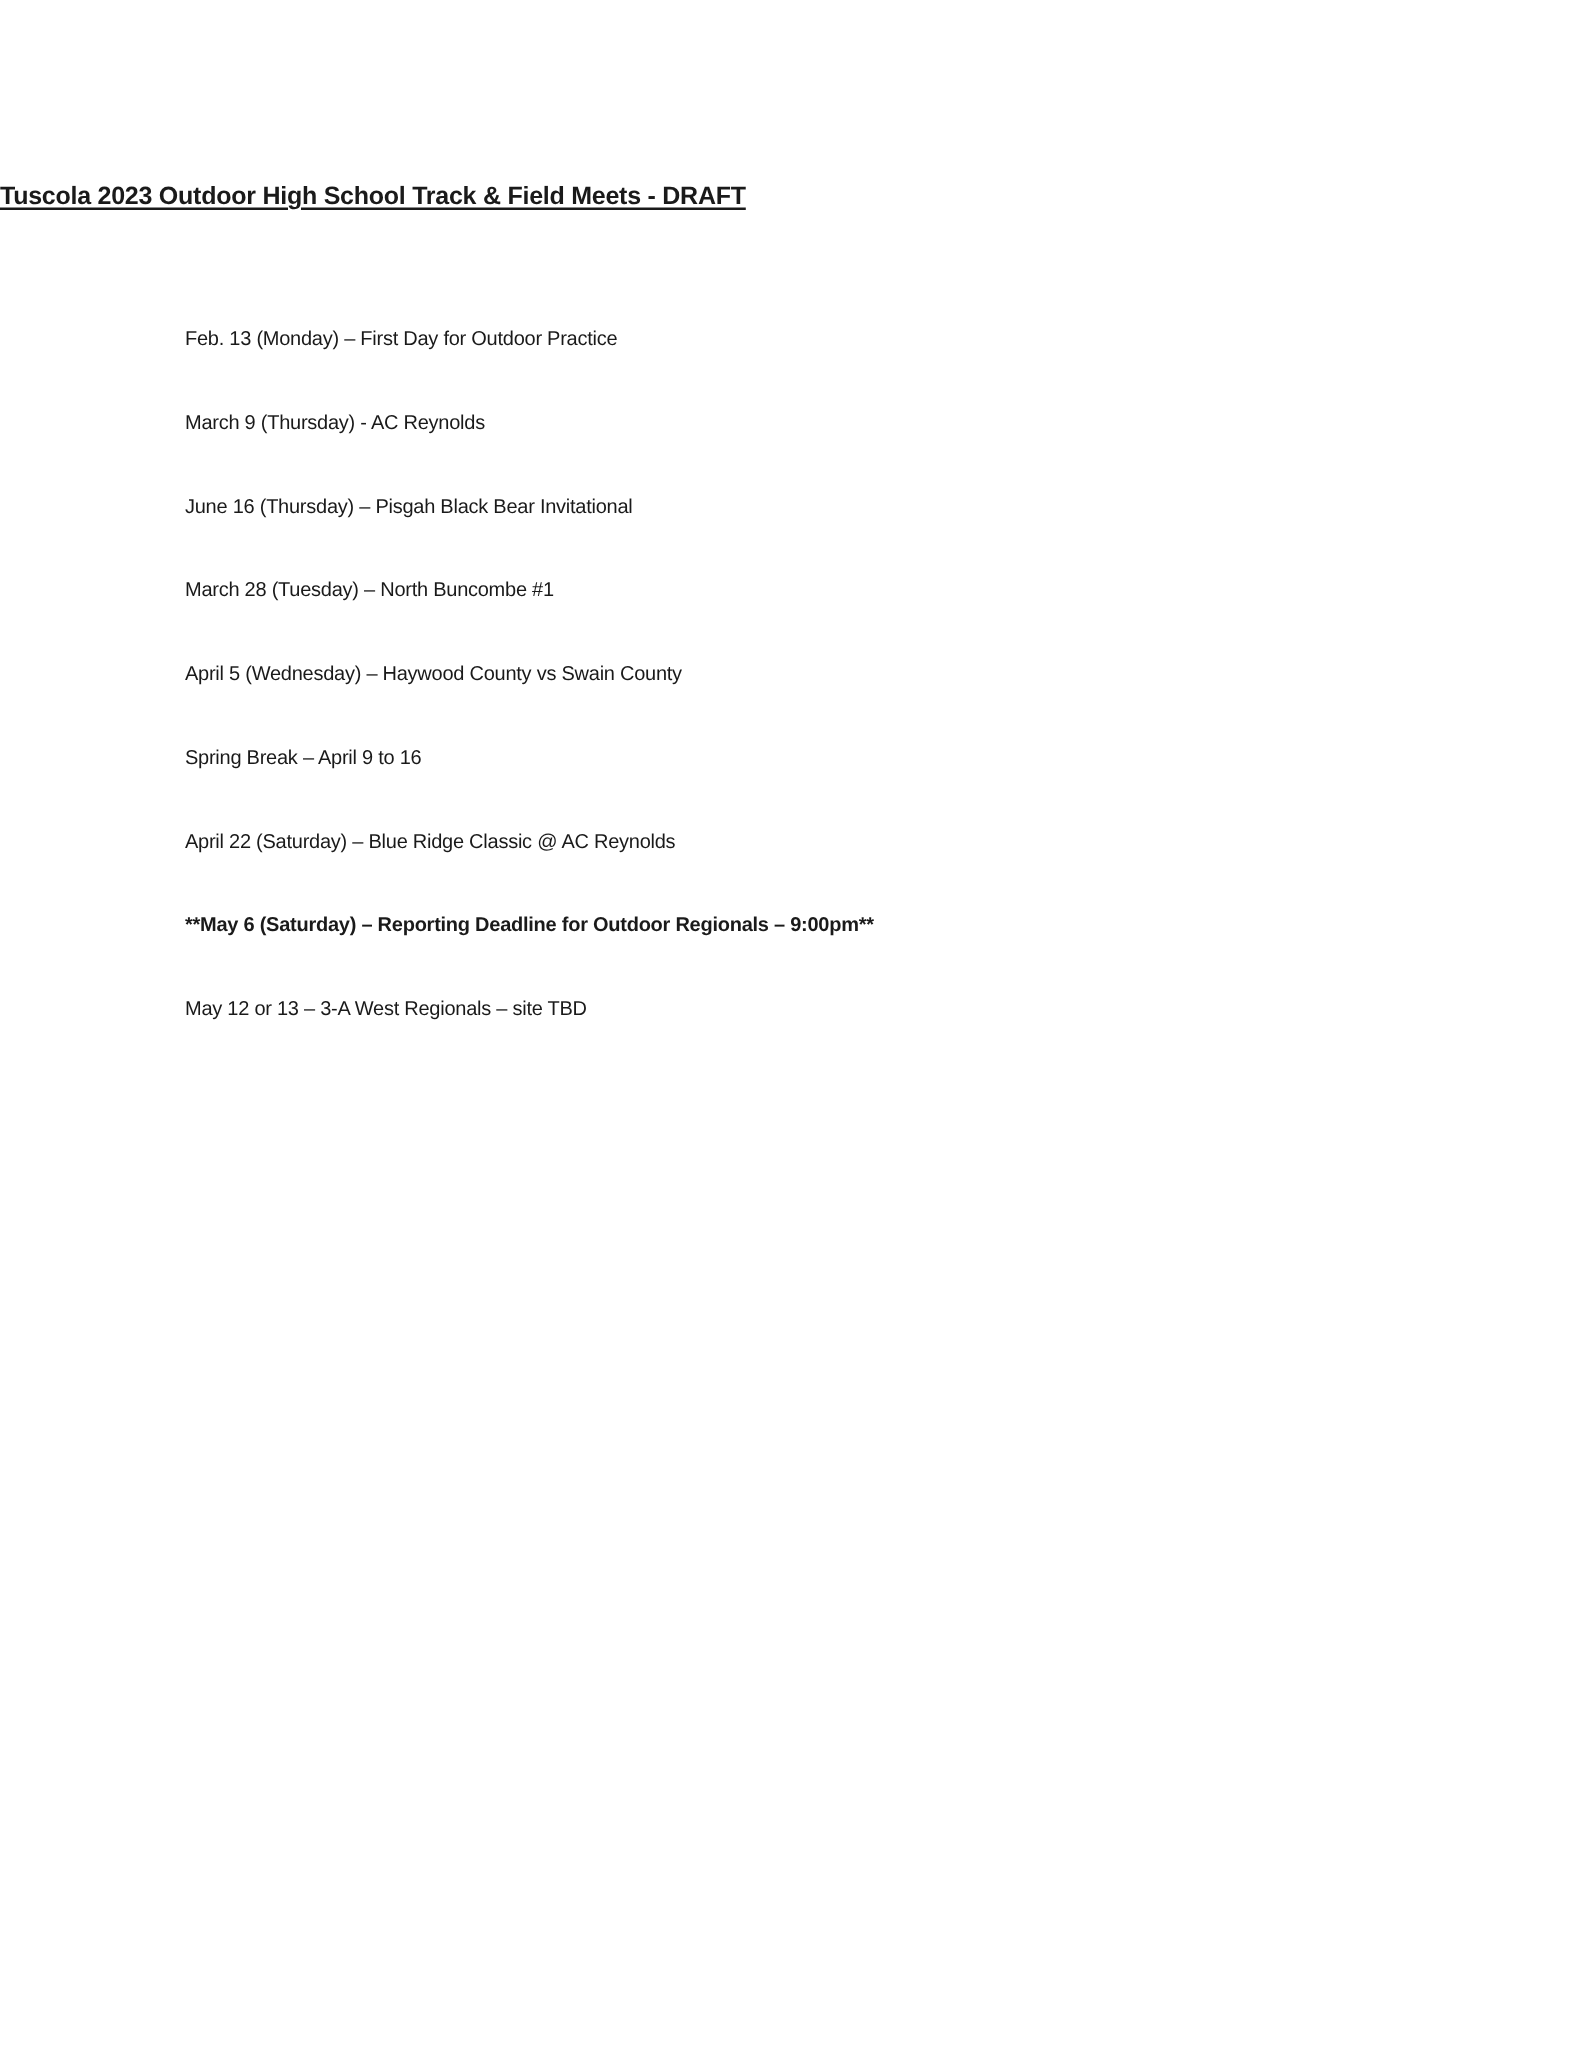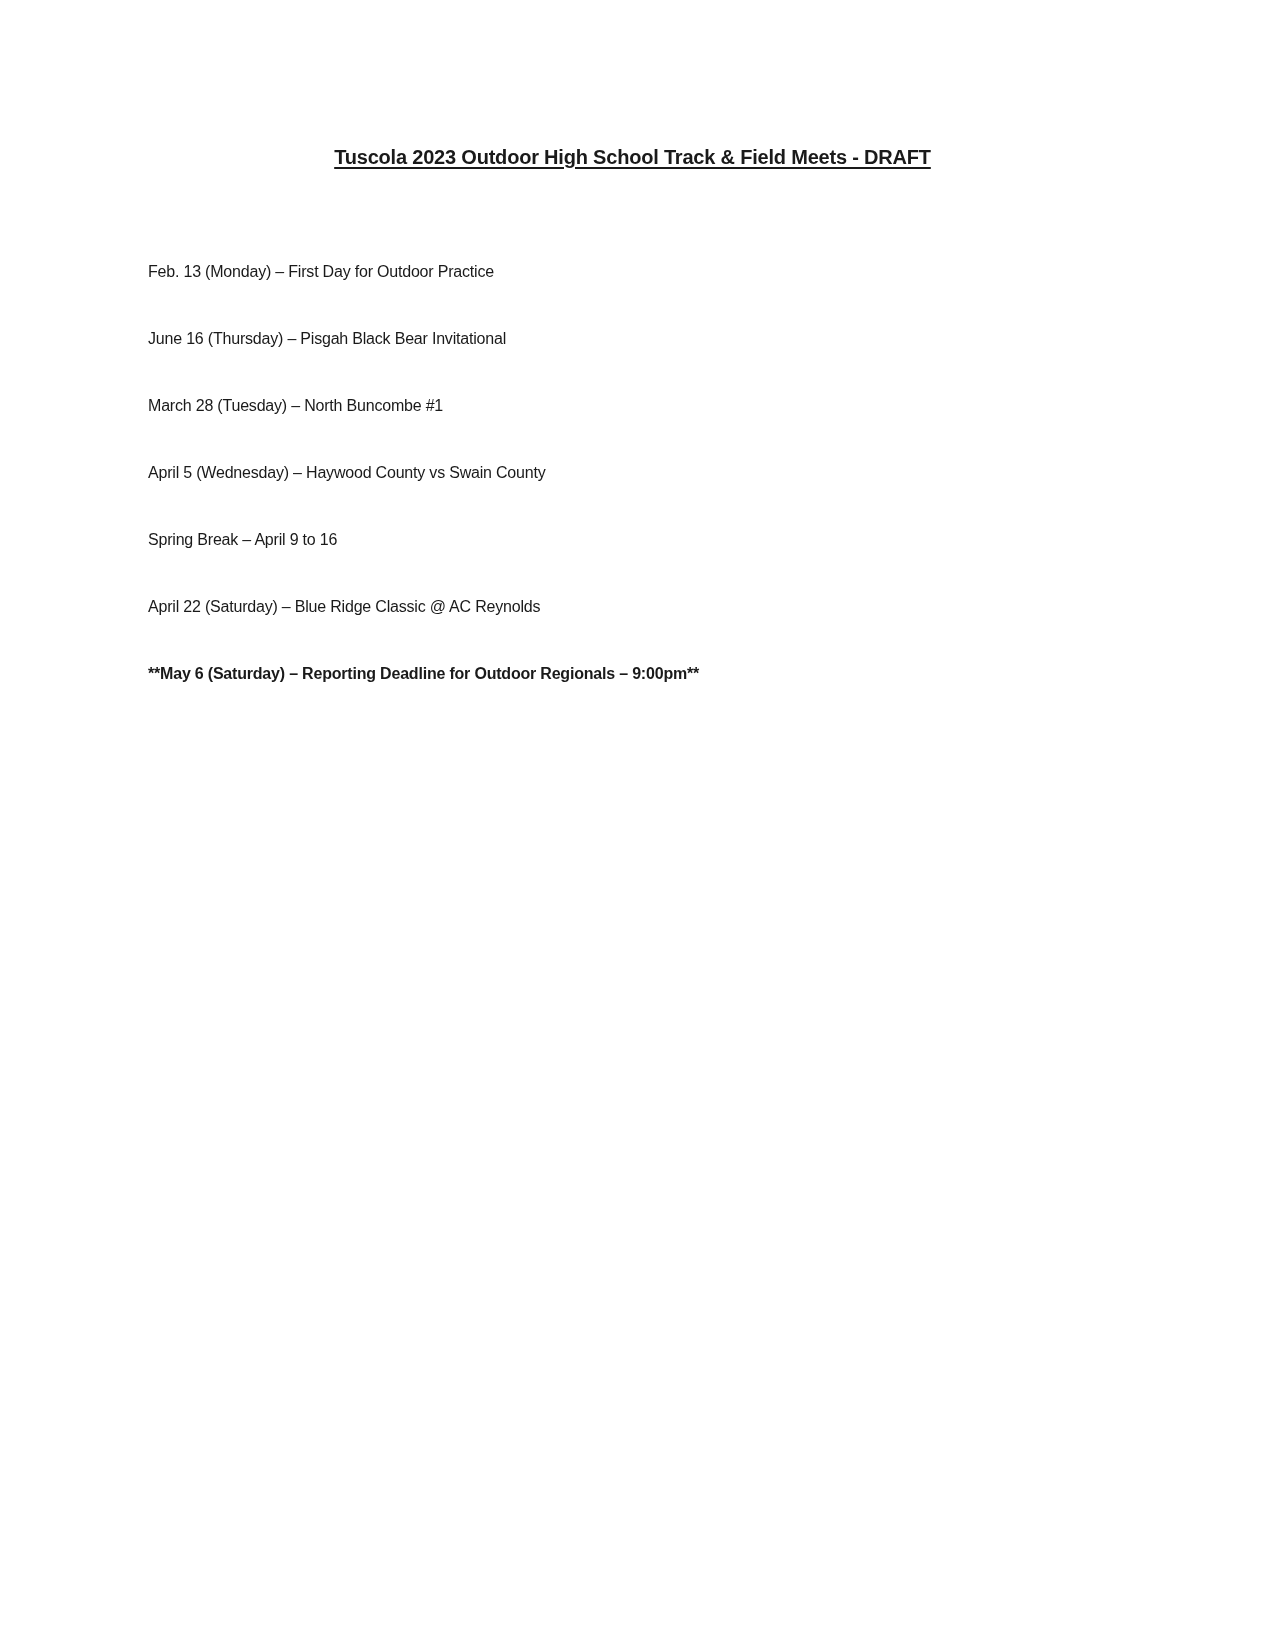--- a/index.html
+++ b/index.html
@@ -20,21 +20,20 @@
       left: 0; top: 0;
       width: 1265px;
       height: 1638px;
       background: #ffffff;
     }
     .title {
       position: absolute;
       top: 146px;
       left: 0;
       width: 1265px;
-      text-align: center;
       font-size: 20px;
       font-weight: bold;
       text-decoration: underline;
       text-underline-offset: 3px;
       letter-spacing: -0.2px;
       margin: 0;
     }
     .entries {
       position: absolute;
       left: 148px;
@@ -54,20 +53,22 @@
       font-weight: bold;
     }
   </style>
 </head>
 <body>
 
 <div class="page">
   <h1 class="title">Tuscola 2023 Outdoor High School Track &amp; Field Meets - DRAFT</h1>
   <ul class="entries">
     <li class="entry">Feb. 13 (Monday) – First Day for Outdoor Practice</li>
+    <li class="entry">March 9 (Thursday) - AC Reynolds</li>
     <li class="entry">June 16 (Thursday) – Pisgah Black Bear Invitational</li>
     <li class="entry">March 28 (Tuesday) – North Buncombe #1</li>
     <li class="entry">April 5 (Wednesday) – Haywood County vs Swain County</li>
     <li class="entry">Spring Break – April 9 to 16</li>
     <li class="entry">April 22 (Saturday) – Blue Ridge Classic @ AC Reynolds</li>
     <li class="entry bold">**May 6 (Saturday) – Reporting Deadline for Outdoor Regionals – 9:00pm**</li>
+    <li class="entry">May 12 or 13 – 3-A West Regionals – site TBD</li>
   </ul>
 </div>
 
 </body></html>

